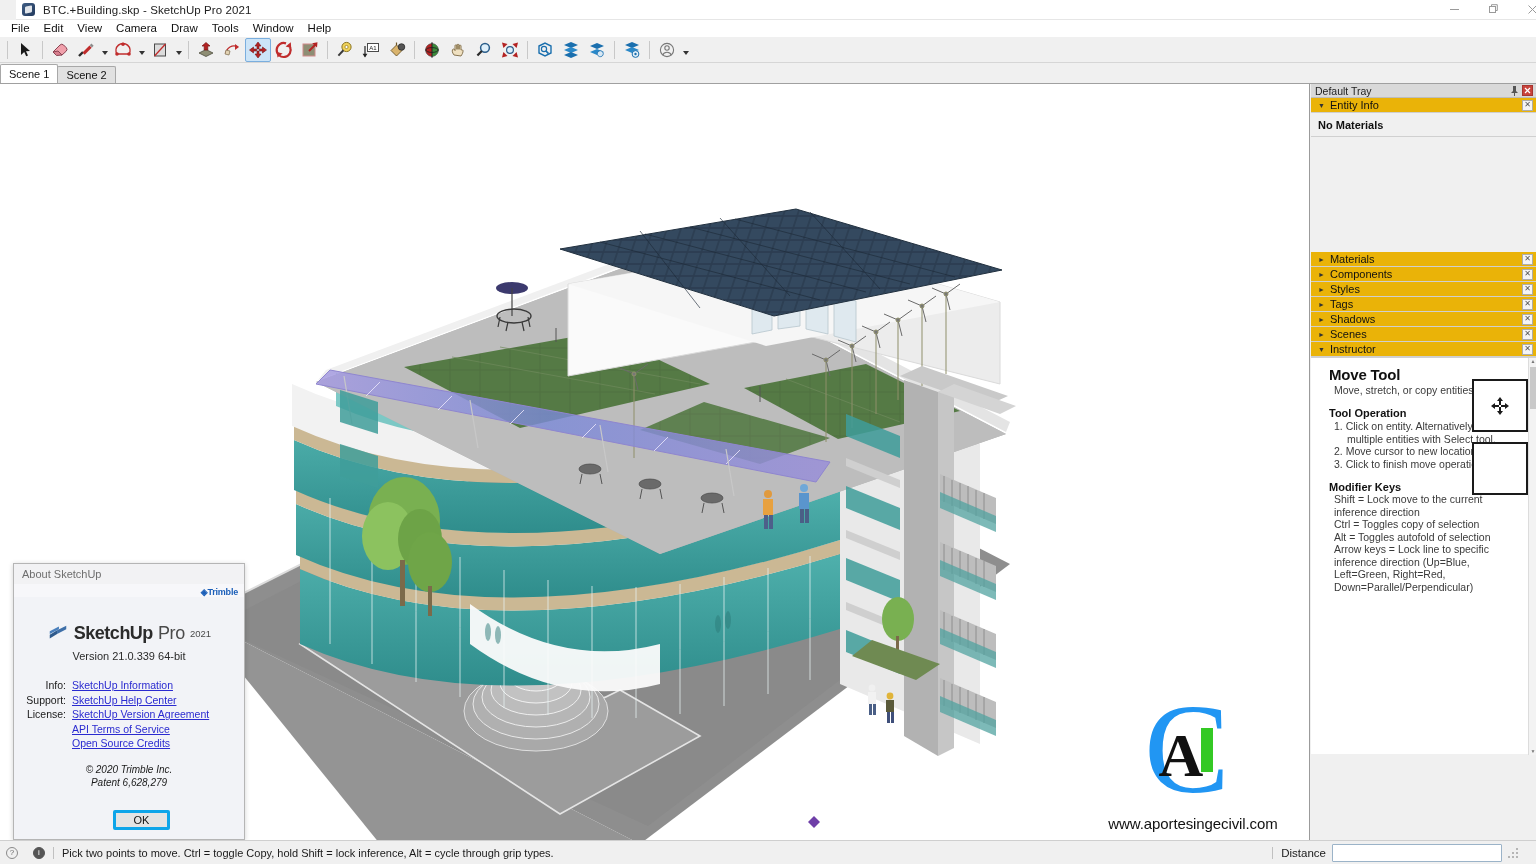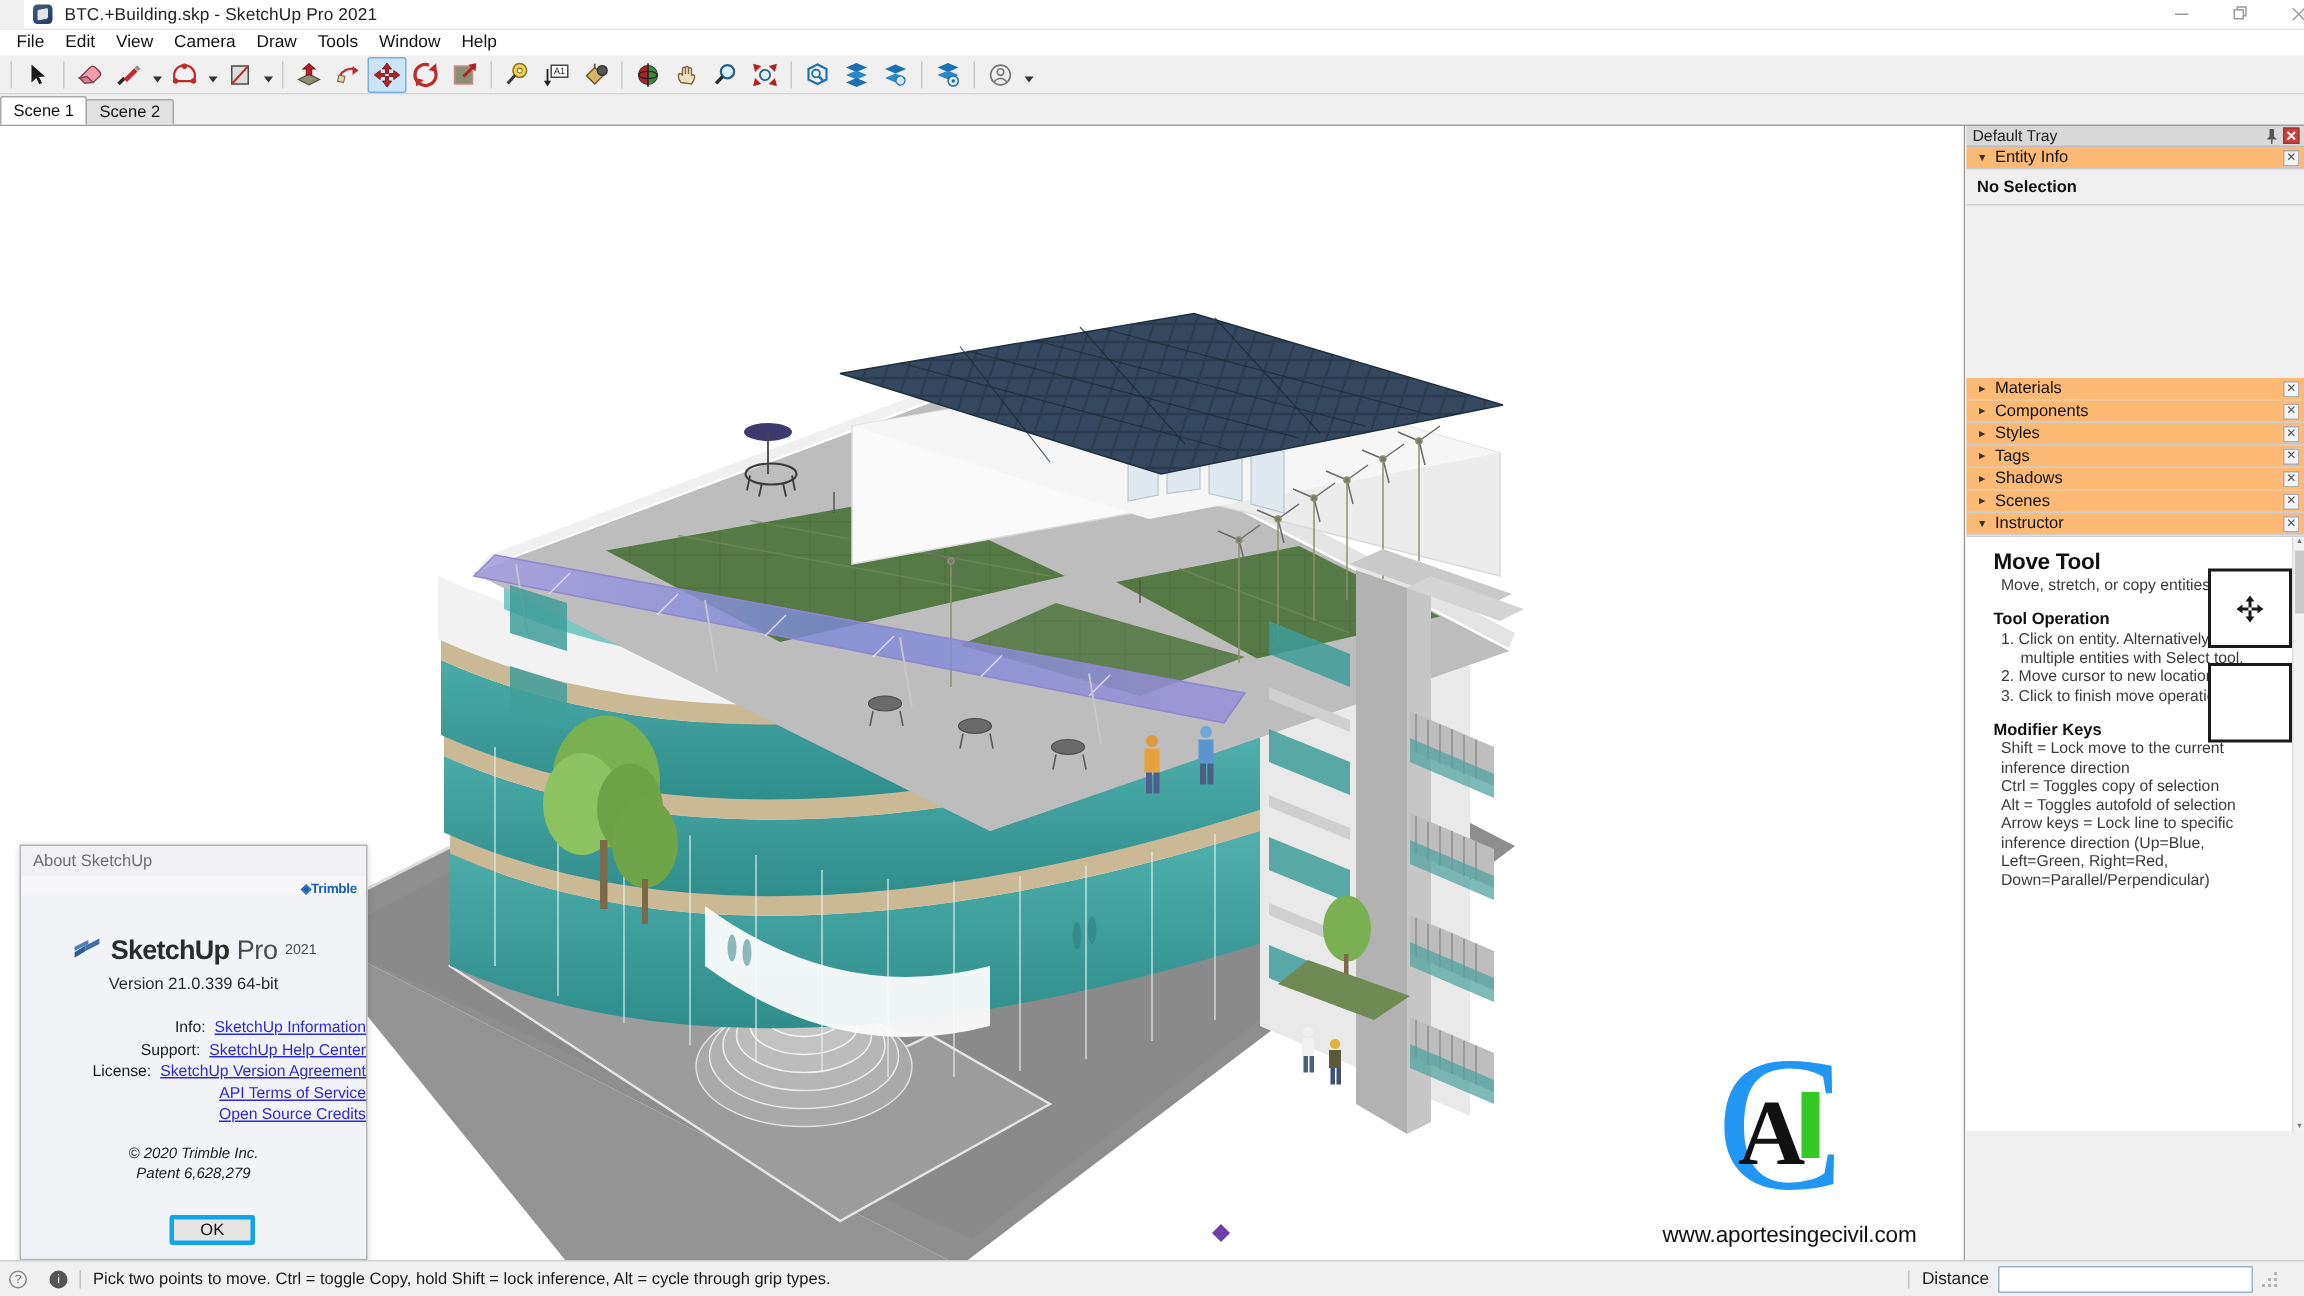--- a/index.html
+++ b/index.html
@@ -126,21 +126,21 @@
   .about-logo-row {
     display:flex; align-items:center; justify-content:center;
     margin-top:25px; gap:5px;
   }
   .su-logo { width:22px; height:22px; flex:none; }
   .su-word { font-size:18px; font-weight:bold; color:#2b2b2b; letter-spacing:-.5px; }
   .su-pro { font-size:18px; color:#4a4a4a; letter-spacing:-.3px; }
   .su-year { font-size:9.5px; color:#4a4a4a; vertical-align:super; }
   .about-version { text-align:center; font-size:11px; color:#2b2b2b; margin-top:6px; }
   .about-links { margin:16px 0 0 0; }
-  .lnk-row { display:flex; font-size:10.5px; line-height:14.5px;justify-content:flex-end; }
+  .lnk-row { display:flex; font-size:10.5px; line-height:14.5px; }
   .lnk-label { width:58px; text-align:right; color:#1a1a1a; padding-right:6px; flex:none; }
   .lnk { color:#2a2ad0; text-decoration:underline; }
   .about-copy {
     text-align:center; font-size:10px; color:#1a1a1a; margin-top:12px; line-height:13px;font-style:italic;
   }
   .about-ok {
     position:absolute; left:99px; bottom:9px; width:57px; height:20px;
     background:#e4e4e4; border:3px solid #0ea5e9; border-radius:2px;
     font-size:11px; color:#111; display:flex; align-items:center; justify-content:center;
   }
@@ -155,21 +155,21 @@
     padding-left:4px; border-bottom:1px solid #bdbdbd;
   }
   .tray-header .t { font-size:10.5px; color:#222; }
   .tray-header .sp { margin-left:auto; display:flex; align-items:center; gap:3px; padding-right:3px;}
   .pin { width:9px; height:10px; }
   .xbox {
     width:11px; height:11px; background:#c9433c; border:1px solid #a63530;
     display:flex; align-items:center; justify-content:center;
   }
   .panel-bar {
-    height:15px; background:#fdba74; border-bottom:1px solid #cfcfcf;
+    height:15px; background:#eab308; border-bottom:1px solid #cfcfcf;
     display:flex; align-items:center; padding-left:7px; gap:5px;
   }
   .panel-bar .tri { font-size:7px; color:#333; line-height:1; }
   .panel-bar .nm { font-size:11px; color:#111; }
   .panel-bar .cx {
     margin-left:auto; margin-right:3px; width:11px; height:11px;
     border:1px solid #adadad; background:#f4f4f4;
     display:flex; align-items:center; justify-content:center;
     font-size:8px; color:#555; line-height:1;
   }
@@ -917,21 +917,21 @@
         </span>
       </span>
     </div>
 
     <div class="panel-bar">
       <span class="tri">▼</span>
       <span class="nm">Entity Info</span>
       <span class="cx">✕</span>
     </div>
     <div class="entity-body">
-      <div class="no-sel">No Selection</div>
+      <div class="no-sel">No Materials</div>
     </div>
 
     <div class="panel-bar">
       <span class="tri">►</span>
       <span class="nm">Materials</span>
       <span class="cx">✕</span>
     </div>
     <div class="panel-bar">
       <span class="tri">►</span>
       <span class="nm">Components</span>

